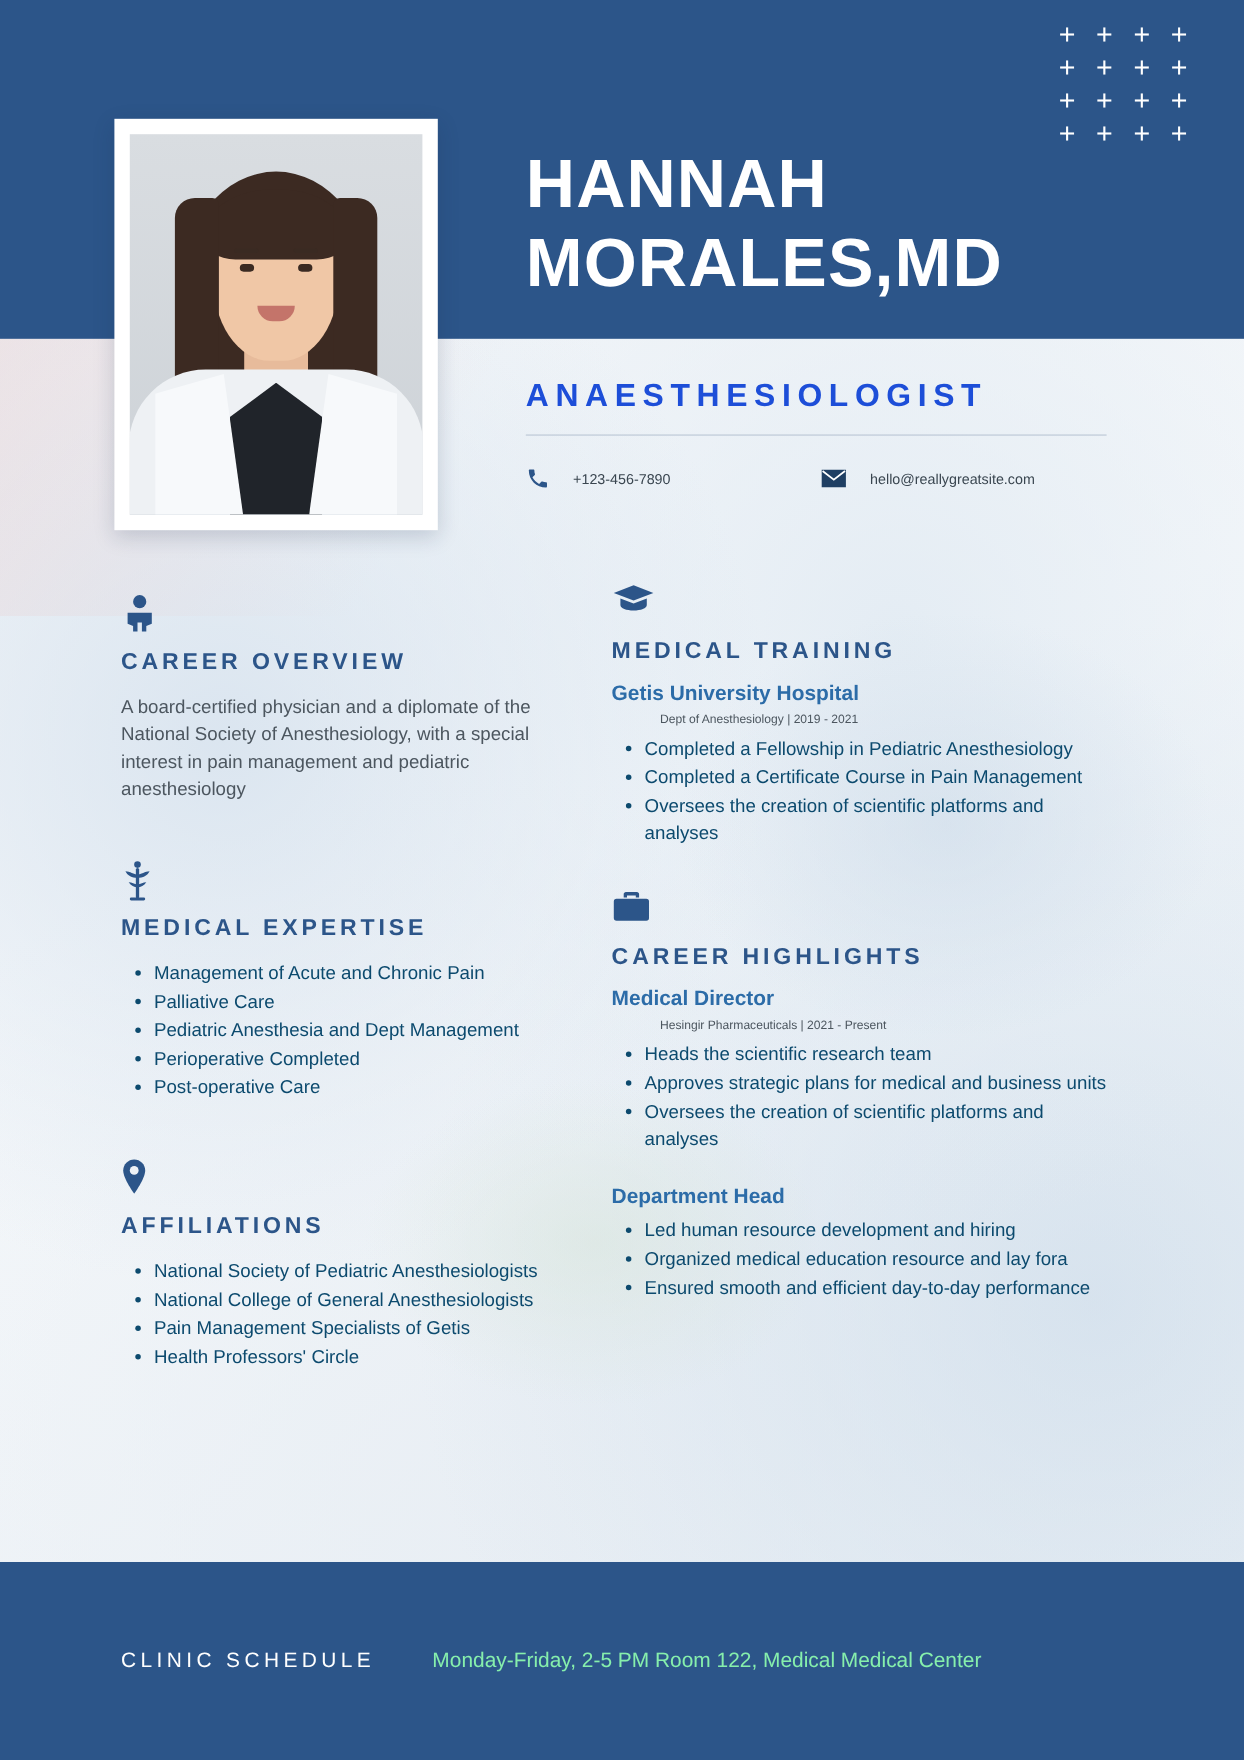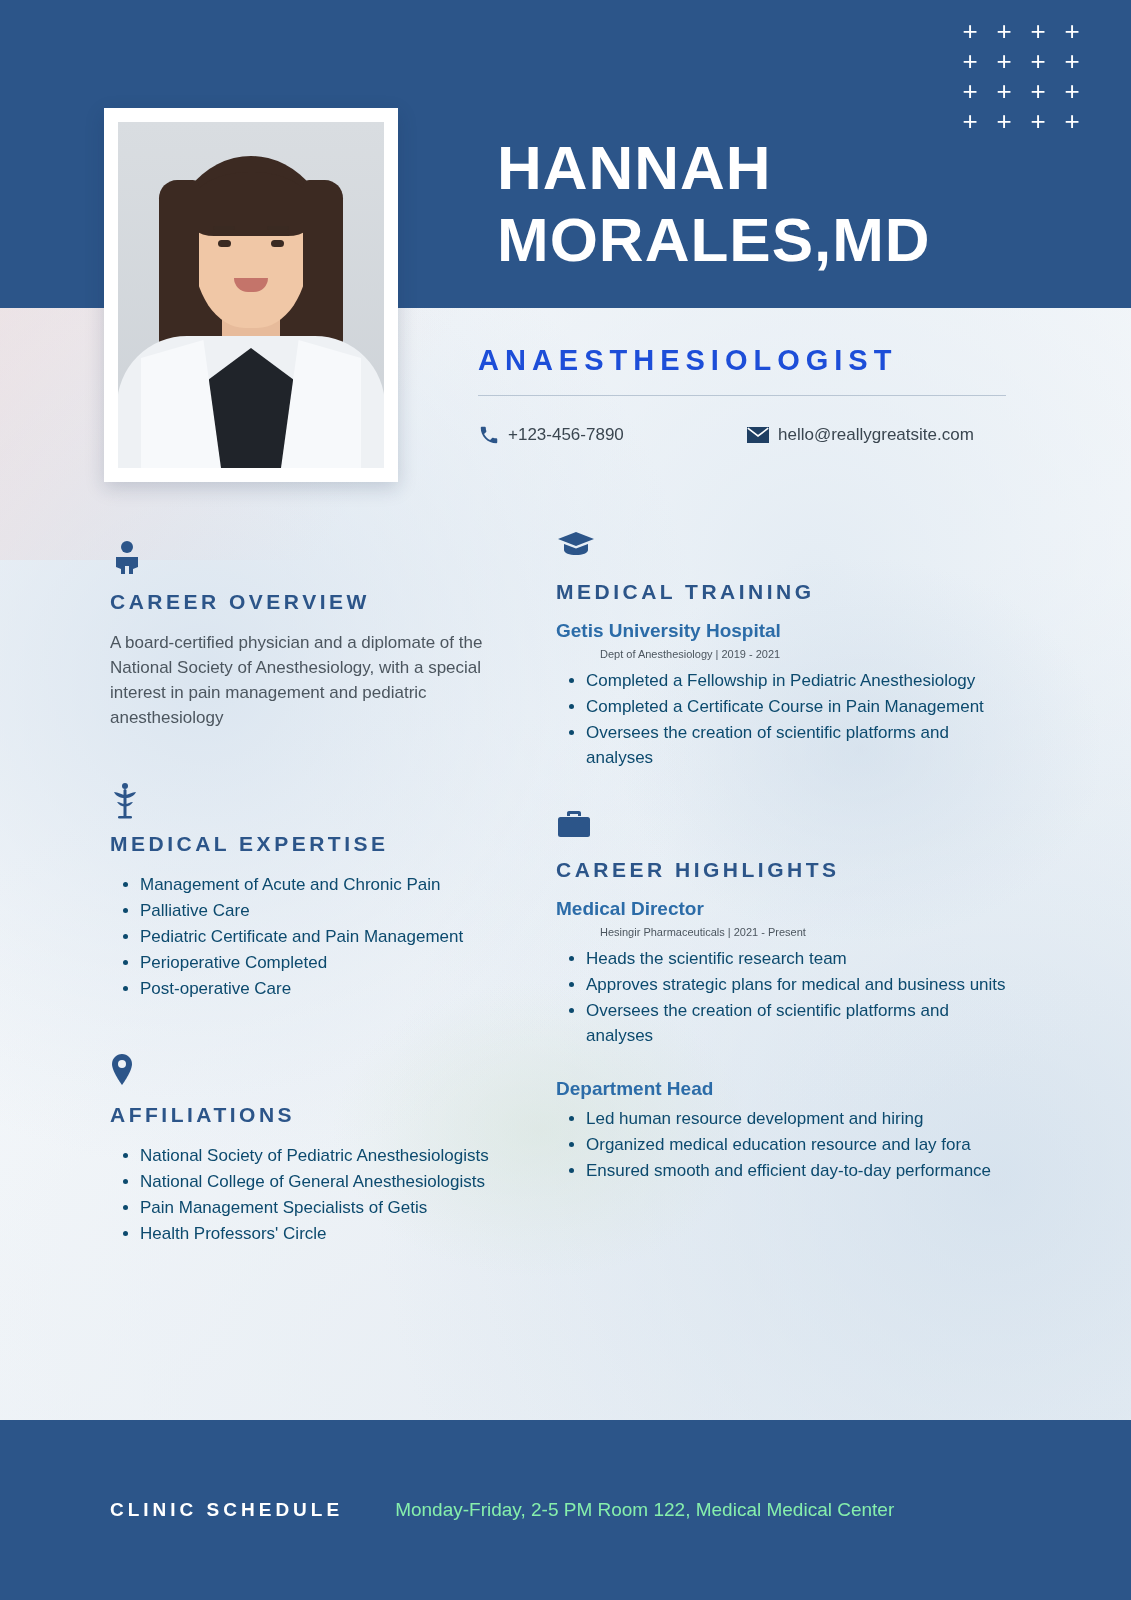--- a/index.html
+++ b/index.html
@@ -140,21 +140,20 @@
   .p-hair-left, .p-hair-right {
     position: absolute; top: 58px; width: 40px; height: 210px; background: #3c2a22;
   }
   .p-hair-left { left: calc(50% - 92px); border-radius: 30px 10px 36px 30px; }
   .p-hair-right { left: calc(50% + 52px); border-radius: 10px 30px 30px 36px; }
 
   .name-block {
     position: absolute;
     left: 478px; top: 132px;
     width: 600px;
-    margin-left: 19px;
   }
   .name-line {
     color: #ffffff;
     font-size: 62px;
     line-height: 72px;
     font-weight: bold;
     letter-spacing: 1px;
   }
 
   .role-block {
@@ -176,23 +175,23 @@
   .contact-row {
     position: absolute;
     left: 478px; top: 424px;
     width: 540px;
     display: flex;
     align-items: center;
   }
   .contact-item {
     display: flex;
     align-items: center;
-    gap: 8px;
+    gap: 21px;
     color: #3a4650;
-    font-size: 17px;
+    font-size: 13px;
   }
   .contact-item.phone { width: 268px; }
   .ico-svg { display: block; }
 
   
   .col-left {
     position: absolute;
     left: 110px; top: 540px;
     width: 388px;
   }
@@ -244,21 +243,21 @@
     position: absolute;
     left: 0; bottom: 0;
     width: 1131px; height: 180px;
     background: #2c5589;
     display: flex;
     align-items: center;
   }
   .footer-label {
     color: #ffffff;
     font-size: 19px;
-    font-weight: bold;
+    font-weight: normal;
     letter-spacing: 4px;
     margin-left: 110px;
   }
   .footer-text {
     color: #86efac;
     font-size: 19px;
     margin-left: 52px;
   }
 </style>
 </head>
@@ -360,21 +359,21 @@
           <rect x="13.5" y="7" width="3" height="28" rx="1.5"></rect>
           <path d="M4 10c4 0 8 3 11 3s7-3 11-3c-2 4-6 6-11 6S6 14 4 10z"></path>
           <path d="M7 20c3 0 5 2 8 2s5-2 8-2c-2 3-5 4.5-8 4.5S9 23 7 20z"></path>
           <rect x="8" y="34" width="14" height="2.6" rx="1.3"></rect>
         </svg>
       </div>
       <div class="sec-title">MEDICAL EXPERTISE</div>
       <ul class="bullets">
         <li>Management of Acute and Chronic Pain</li>
         <li>Palliative Care</li>
-        <li>Pediatric Certificate and Pain Management</li>
+        <li>Pediatric Anesthesia and Dept Management</li>
         <li>Perioperative Completed</li>
         <li>Post-operative Care</li>
       </ul>
     </div>
 
     <div class="section" style="margin-top:52px;">
       <div class="sec-icon">
         <svg width="24" height="34" viewBox="0 0 24 34" fill="#2c5589">
           <path d="M12 1C6.5 1 2 5.5 2 11c0 7.5 10 21 10 21s10-13.5 10-21c0-5.5-4.5-10-10-10z"></path>
           <circle cx="12" cy="11" r="4" fill="#eef2f6"></circle>

